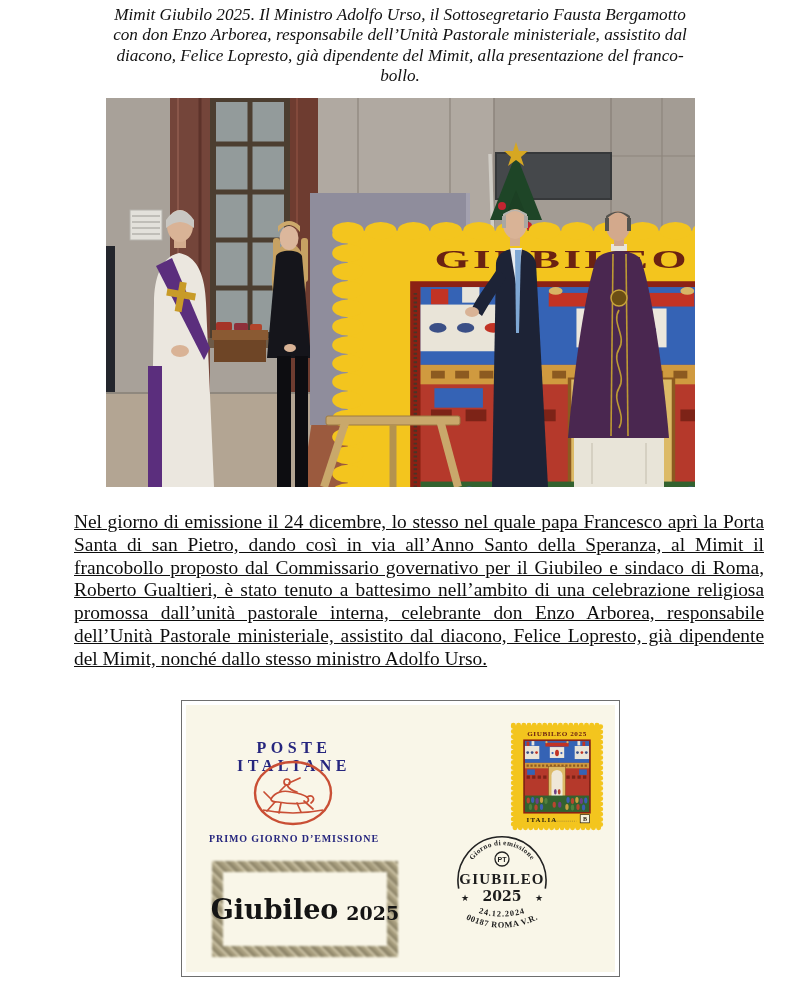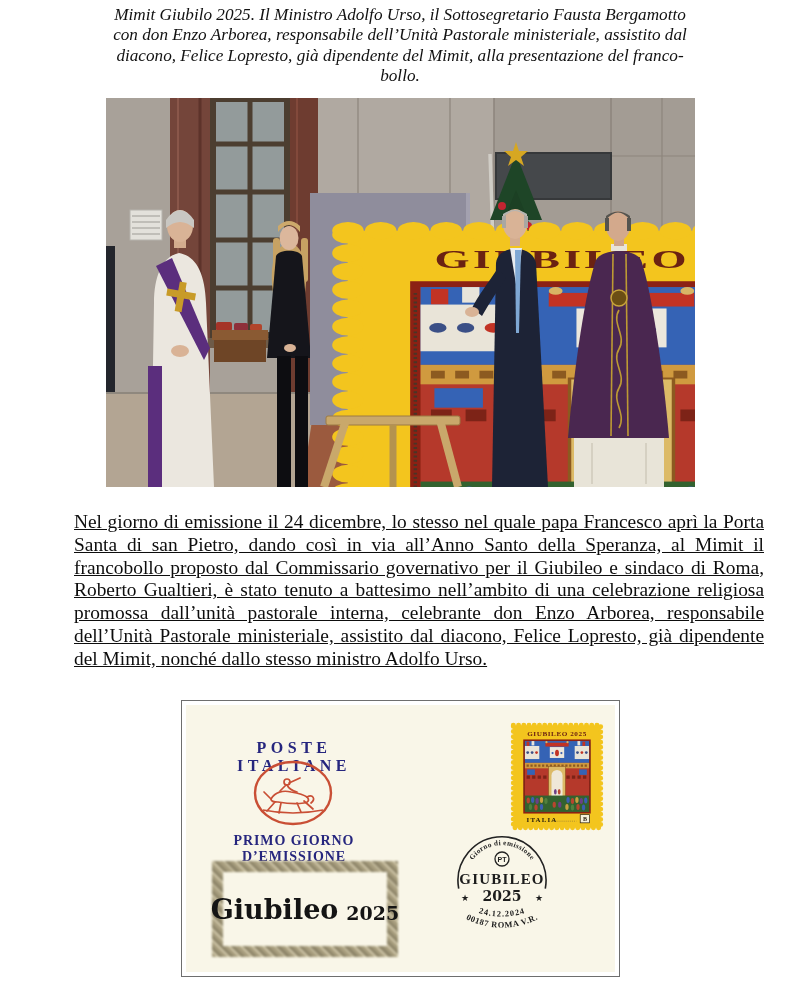--- a/index.html
+++ b/index.html
@@ -15,21 +15,21 @@
   .bodytext{position:absolute;top:511px;left:74px;width:690px;text-align:justify;
             font-size:19.4px;line-height:1.175;color:#0d0d0d;text-decoration:underline;}
   
   .envelope{position:absolute;top:700px;left:181px;width:437px;height:275px;
             border:1px solid #6e6e6e;background:#ffffff;}
   .env-inner{position:absolute;inset:4px;background:#f9f6e8;}
   .issuer{position:absolute;top:38px;left:18px;width:188px;text-align:center;
           font-size:16px;font-weight:bold;letter-spacing:4.5px;color:#26267e;}
   .horse-logo{position:absolute;top:58px;left:69px;width:84px;height:70px;}
   .firstday{position:absolute;top:132px;left:14px;width:196px;text-align:center;
-            font-size:14px;font-weight:bold;letter-spacing:0.9px;color:#26267e;}
+            font-size:10px;font-weight:bold;letter-spacing:0.9px;color:#26267e;}
   .cachet{position:absolute;top:160px;left:30px;width:186px;height:96px;}
   .cachet-frame{position:absolute;inset:0;border:11px solid;filter:blur(1px);
       border-image:repeating-linear-gradient(45deg,#a79d7e 0 3px,#cdc4a6 3px 5px,#8f866a 5px 8px) 11;}
   .cachet-text{position:absolute;inset:11px;display:flex;align-items:center;justify-content:center;
                gap:8px;filter:blur(0.3px);}
   .cachet-title{font-family:"DejaVu Serif",serif;font-weight:bold;font-size:27px;color:#141414;}
   .cachet-year{font-family:"DejaVu Serif",serif;font-weight:bold;font-size:19px;color:#141414;padding-top:8px;}
   .env-stamp{position:absolute;top:21px;left:328px;width:94px;height:109px;}
   .postmark{position:absolute;top:128px;left:270px;width:100px;height:100px;}
   .st-title{font-family:"Liberation Serif",serif;font-weight:bold;}

